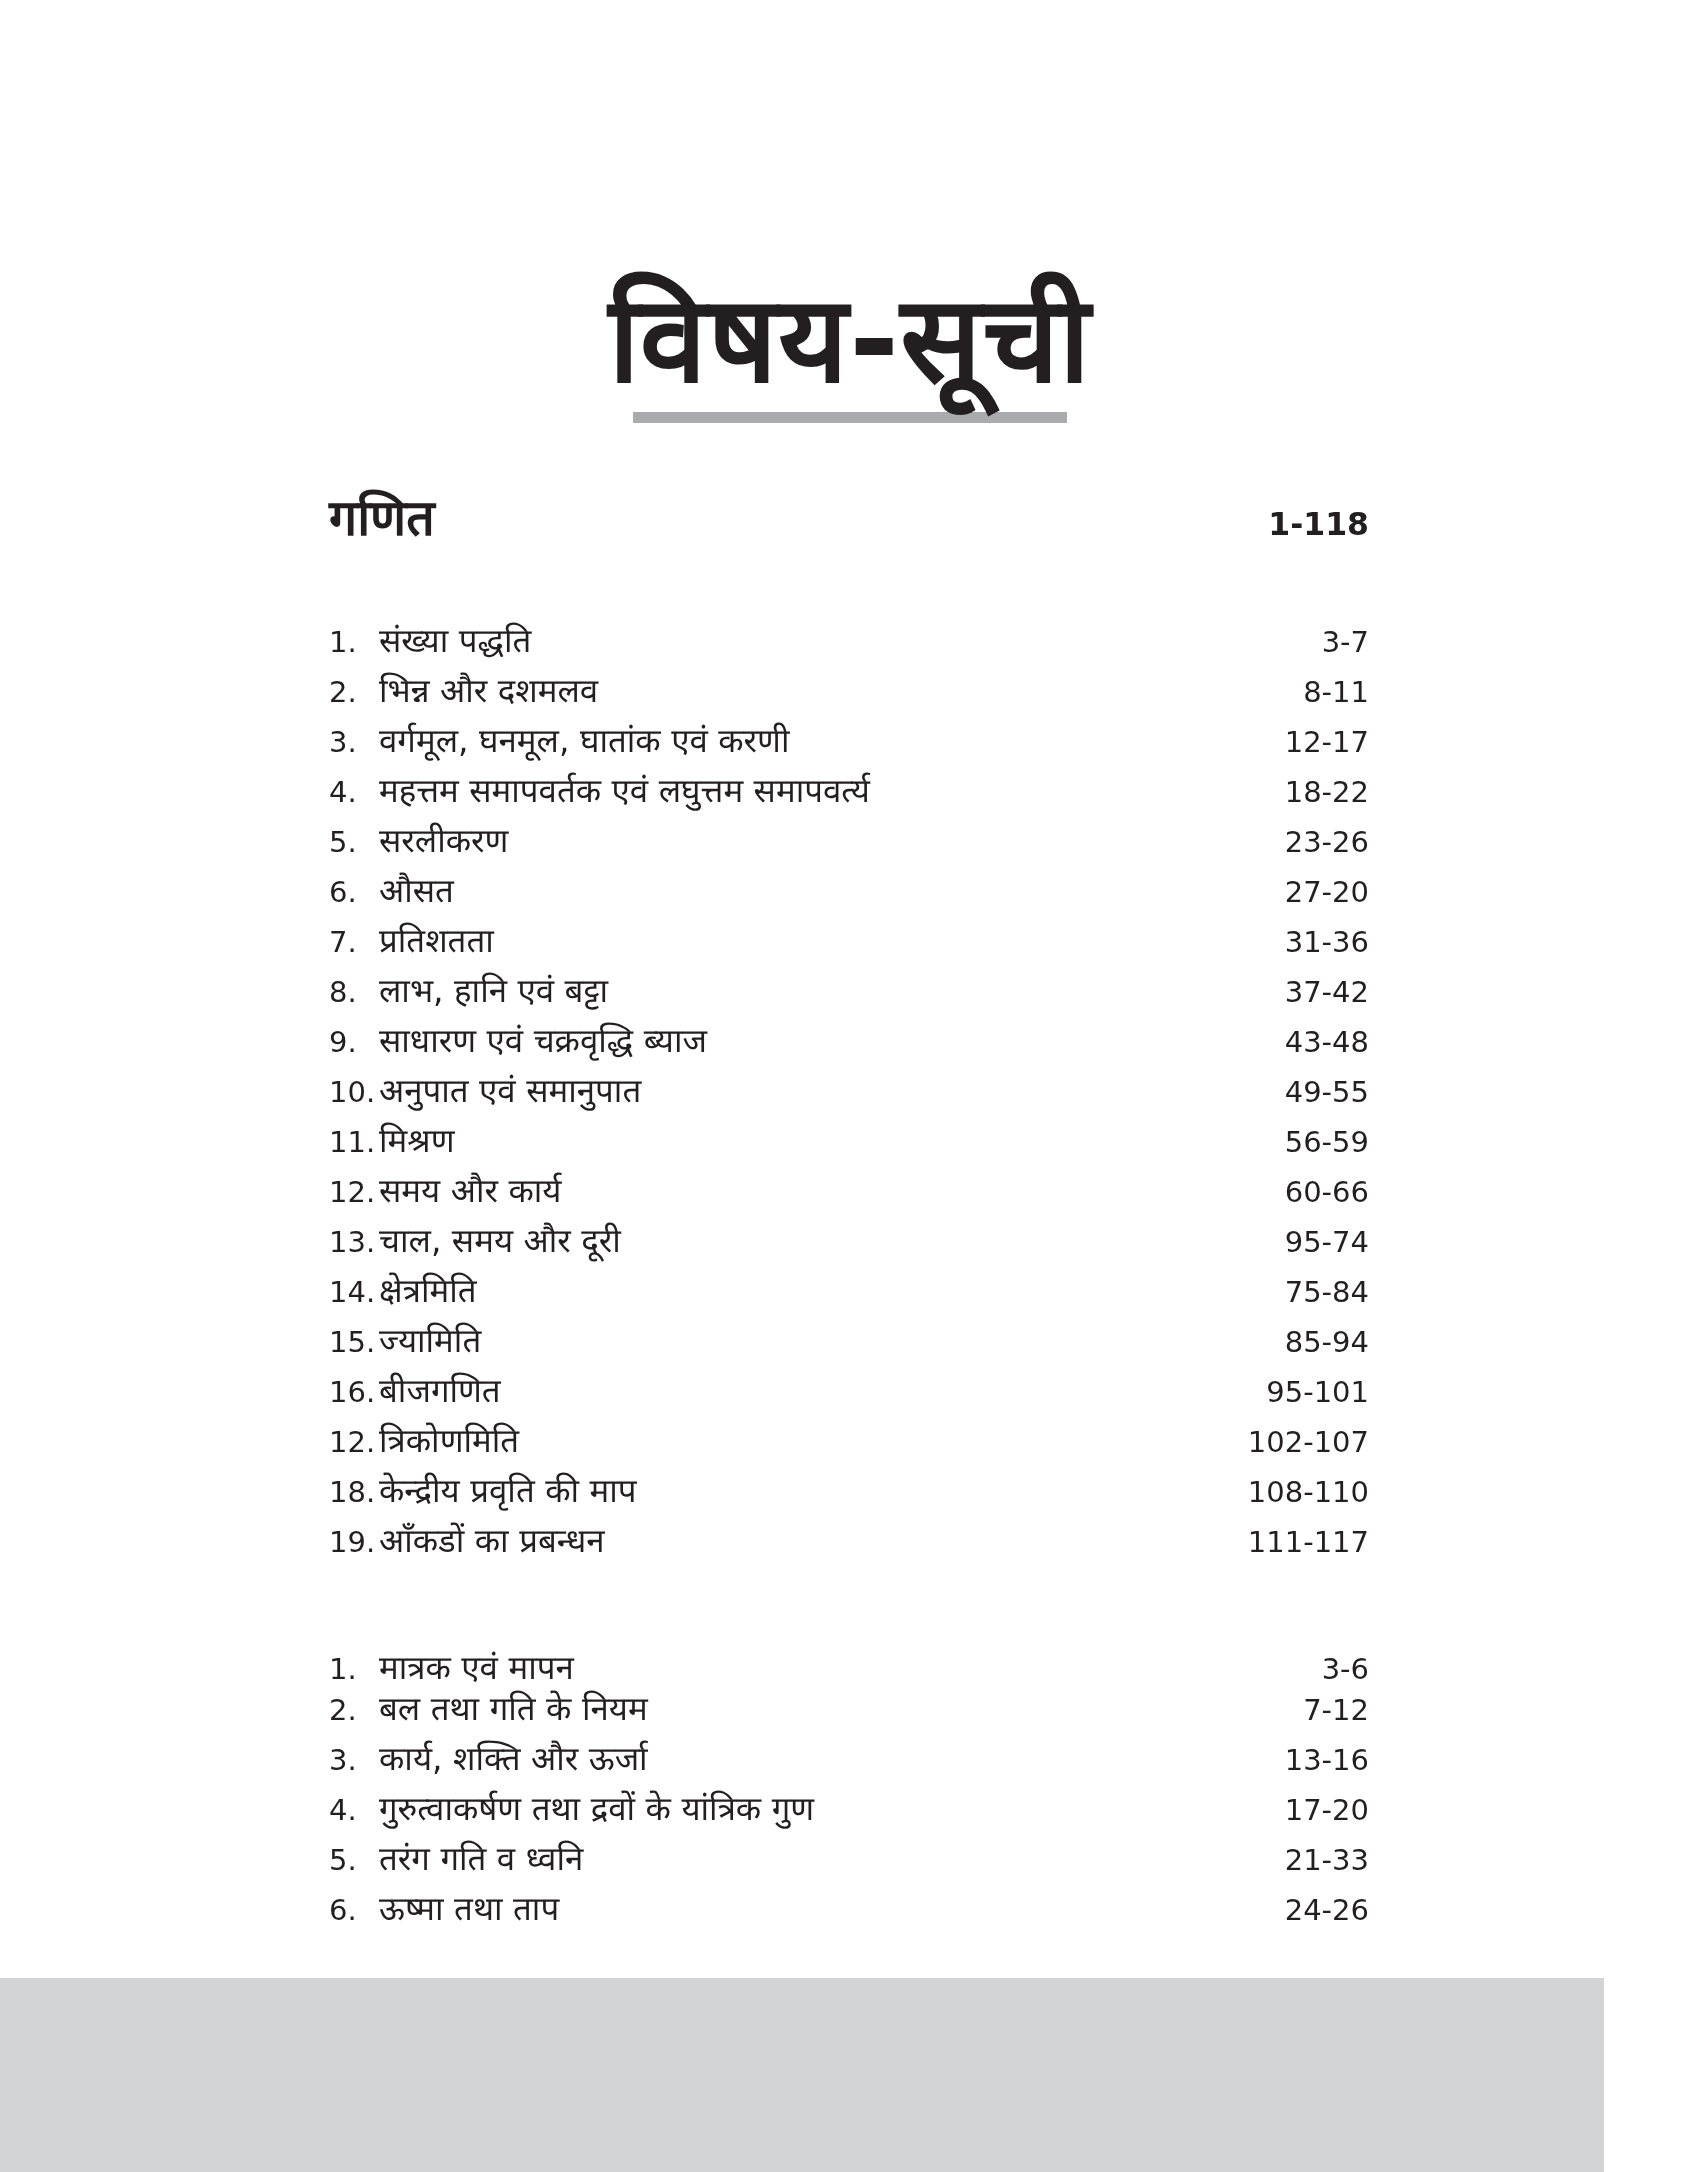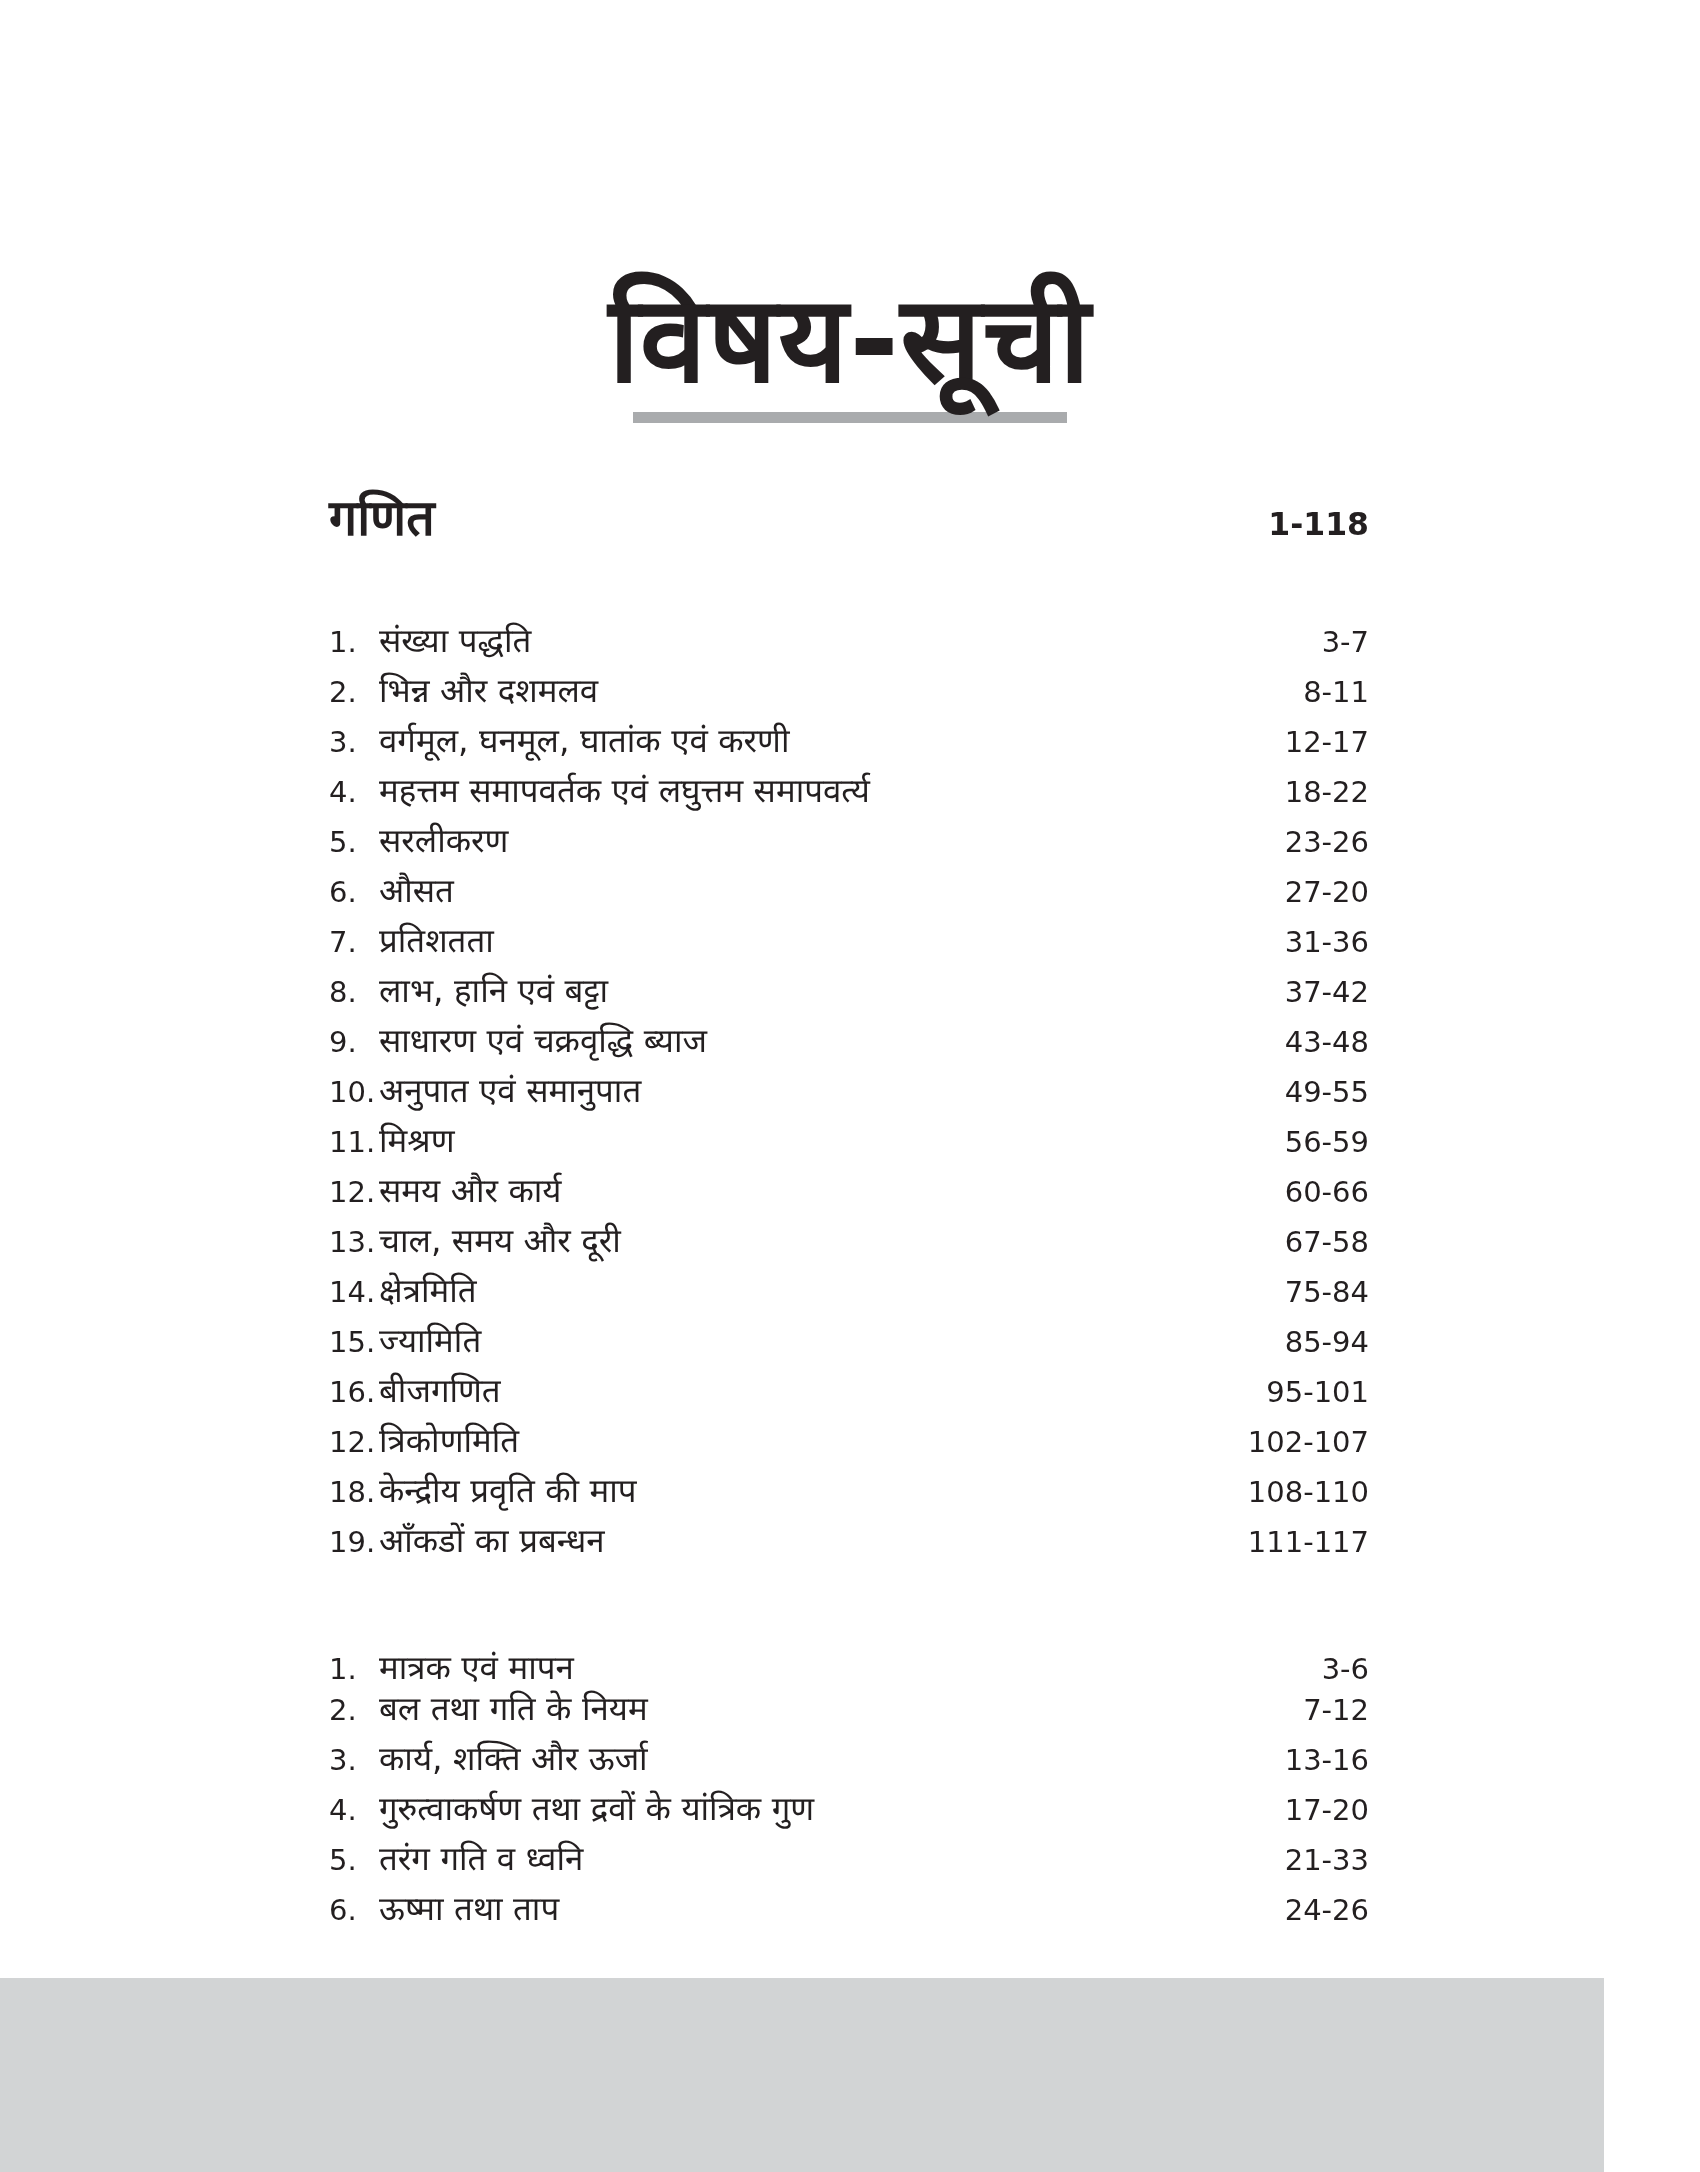--- a/index.html
+++ b/index.html
@@ -120,21 +120,21 @@
         <span class="pages">56-59</span>
       </div>
       <div class="row">
         <span class="no">12.</span>
         <span class="label">समय और कार्य</span>
         <span class="pages">60-66</span>
       </div>
       <div class="row">
         <span class="no">13.</span>
         <span class="label">चाल, समय और दूरी</span>
-        <span class="pages">67-58</span>
+        <span class="pages">95-74</span>
       </div>
       <div class="row">
         <span class="no">14.</span>
         <span class="label">क्षेत्रमिति</span>
         <span class="pages">75-84</span>
       </div>
       <div class="row">
         <span class="no">15.</span>
         <span class="label">ज्यामिति</span>
         <span class="pages">85-94</span>

